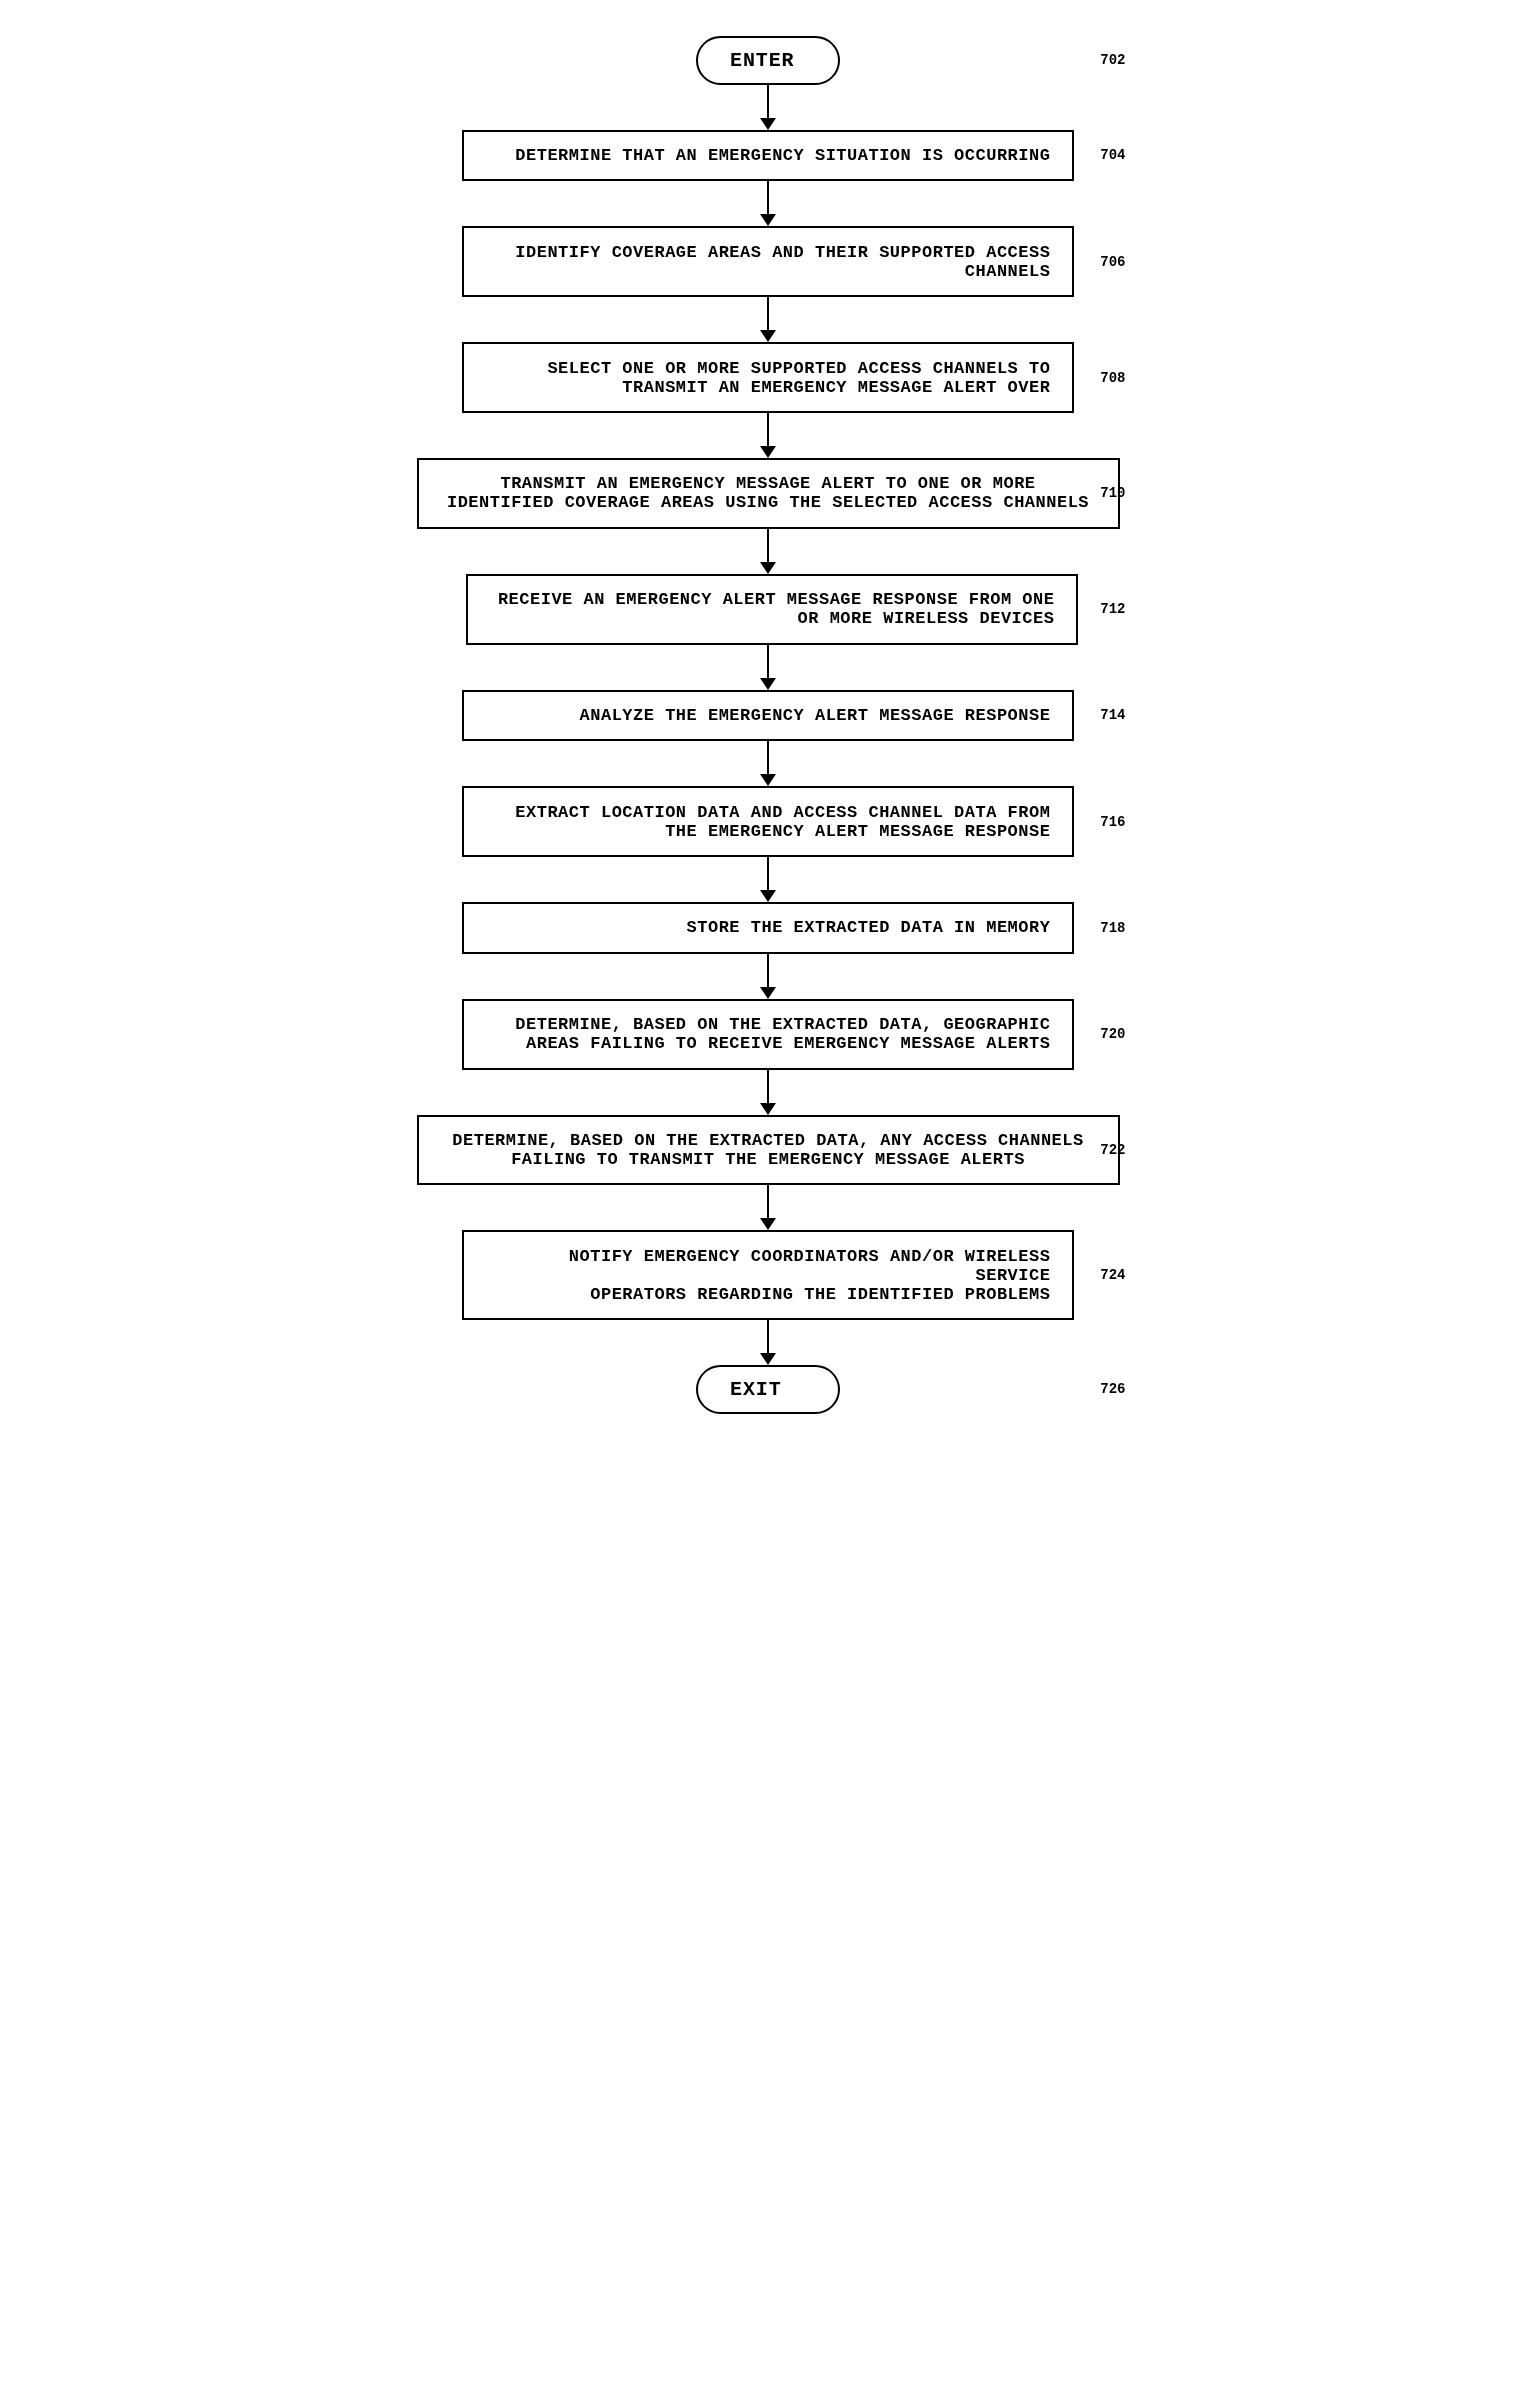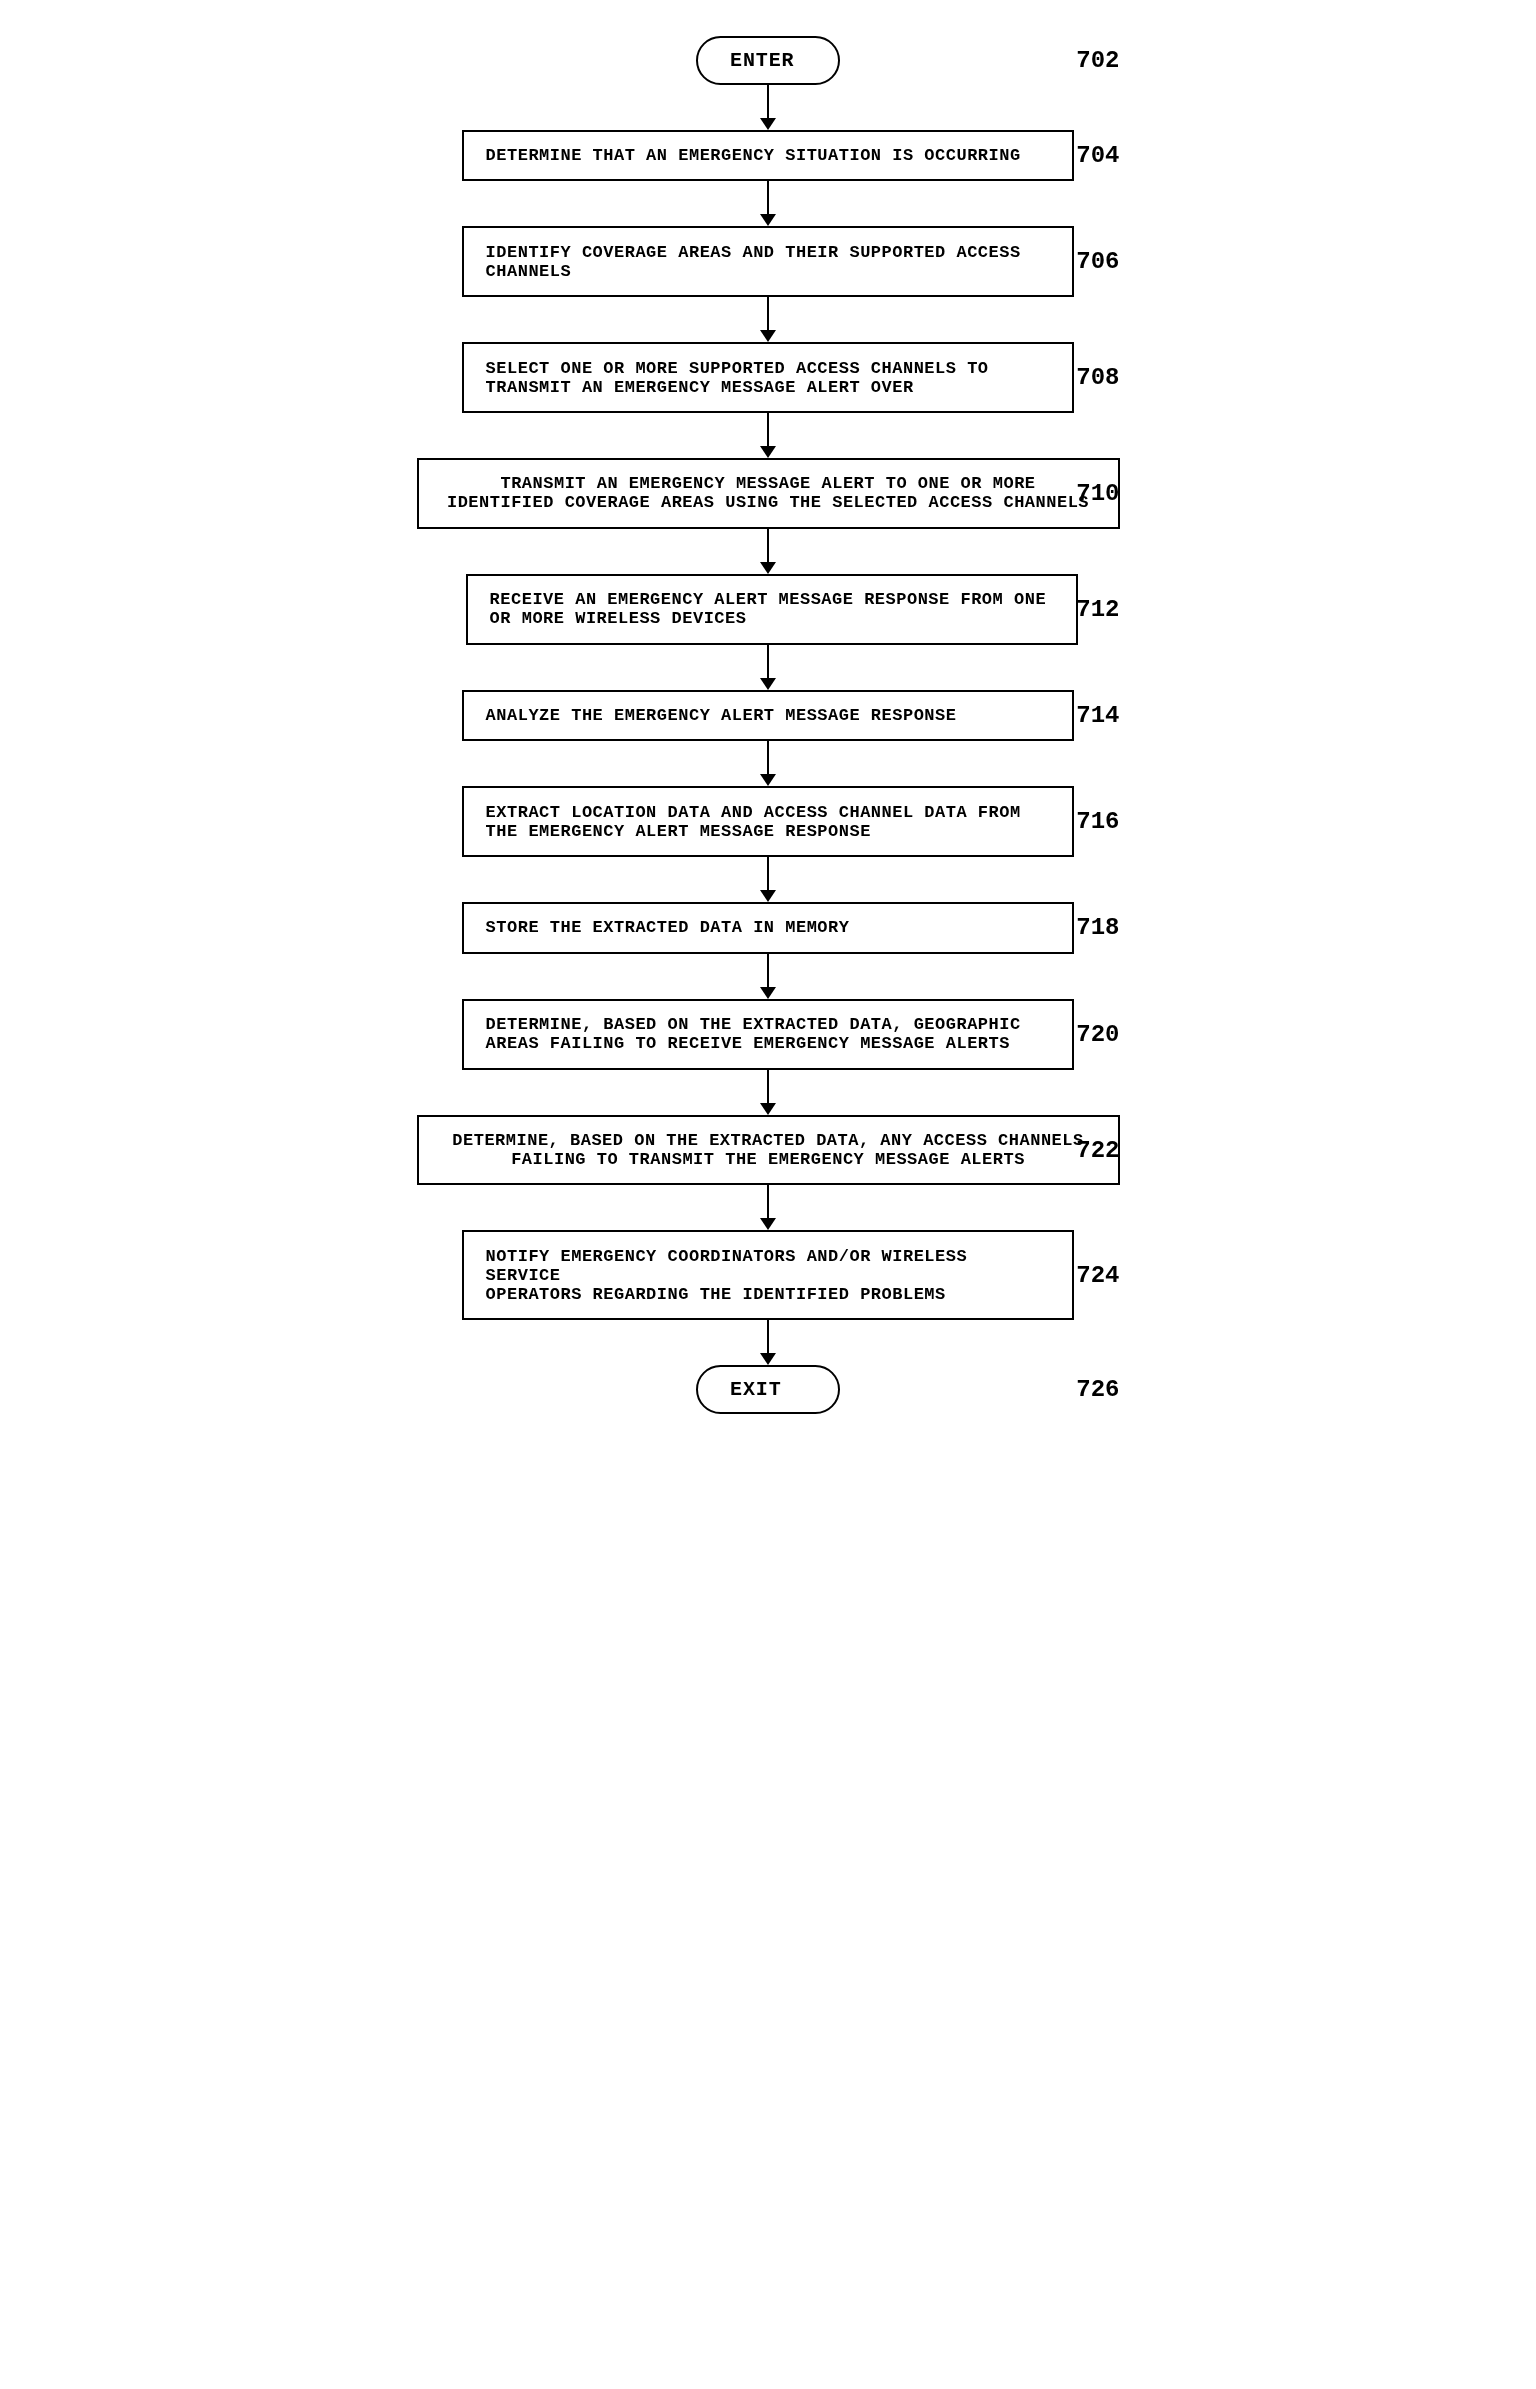--- a/index.html
+++ b/index.html
@@ -29,21 +29,21 @@
       text-align: left;
       background: #fff;
       min-width: 144px;
     }
     .node-rect {
       border: 2.7px solid #000;
       padding: 14.4px 21.6px;
       font-size: 17px;
       font-weight: bold;
       letter-spacing: 0.5px;
-      text-align: left;
+      text-align: right;
       background: #fff;
       width: 612px;
     }
     .node-rect-wide {
       border: 2.7px solid #000;
       padding: 14.4px 21.6px;
       font-size: 17px;
       font-weight: bold;
       letter-spacing: 0.5px;
       text-align: center;
@@ -51,24 +51,24 @@
       width: 703px;
     }
     .row-with-label {
       display: flex;
       align-items: center;
       justify-content: center;
       width: 100%;
       position: relative;
     }
     .step-label {
-      font-size: 24px;
+      font-size: 14px;
       font-weight: bold;
       position: absolute;
-      right: 54px;
+      right: 48px;
       white-space: nowrap;
     }
     .arrow {
       display: flex;
       flex-direction: column;
       align-items: center;
       height: 45px;
       justify-content: center;
     }
     .arrow-line {

